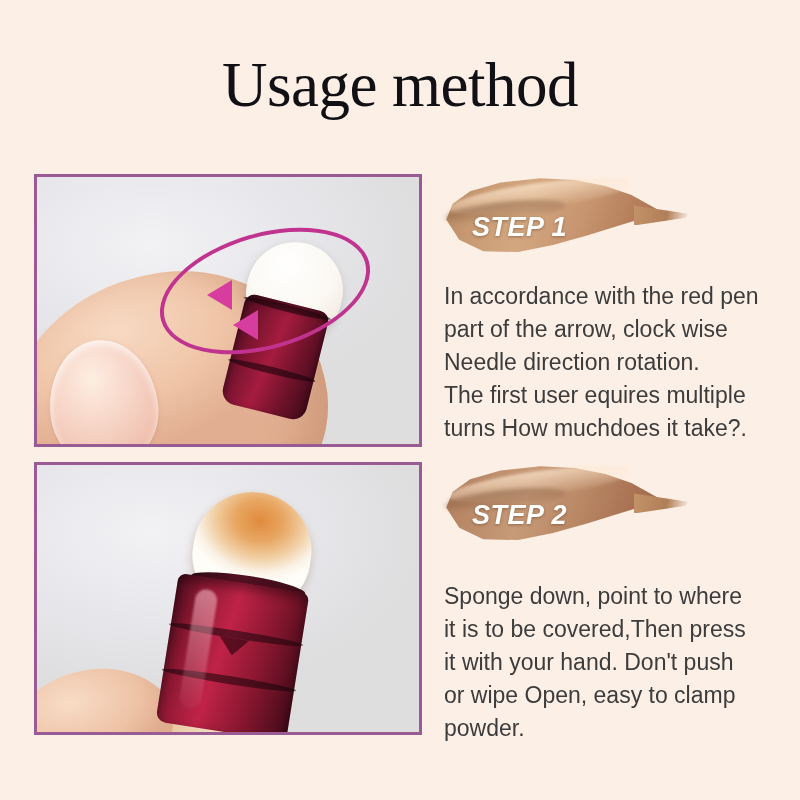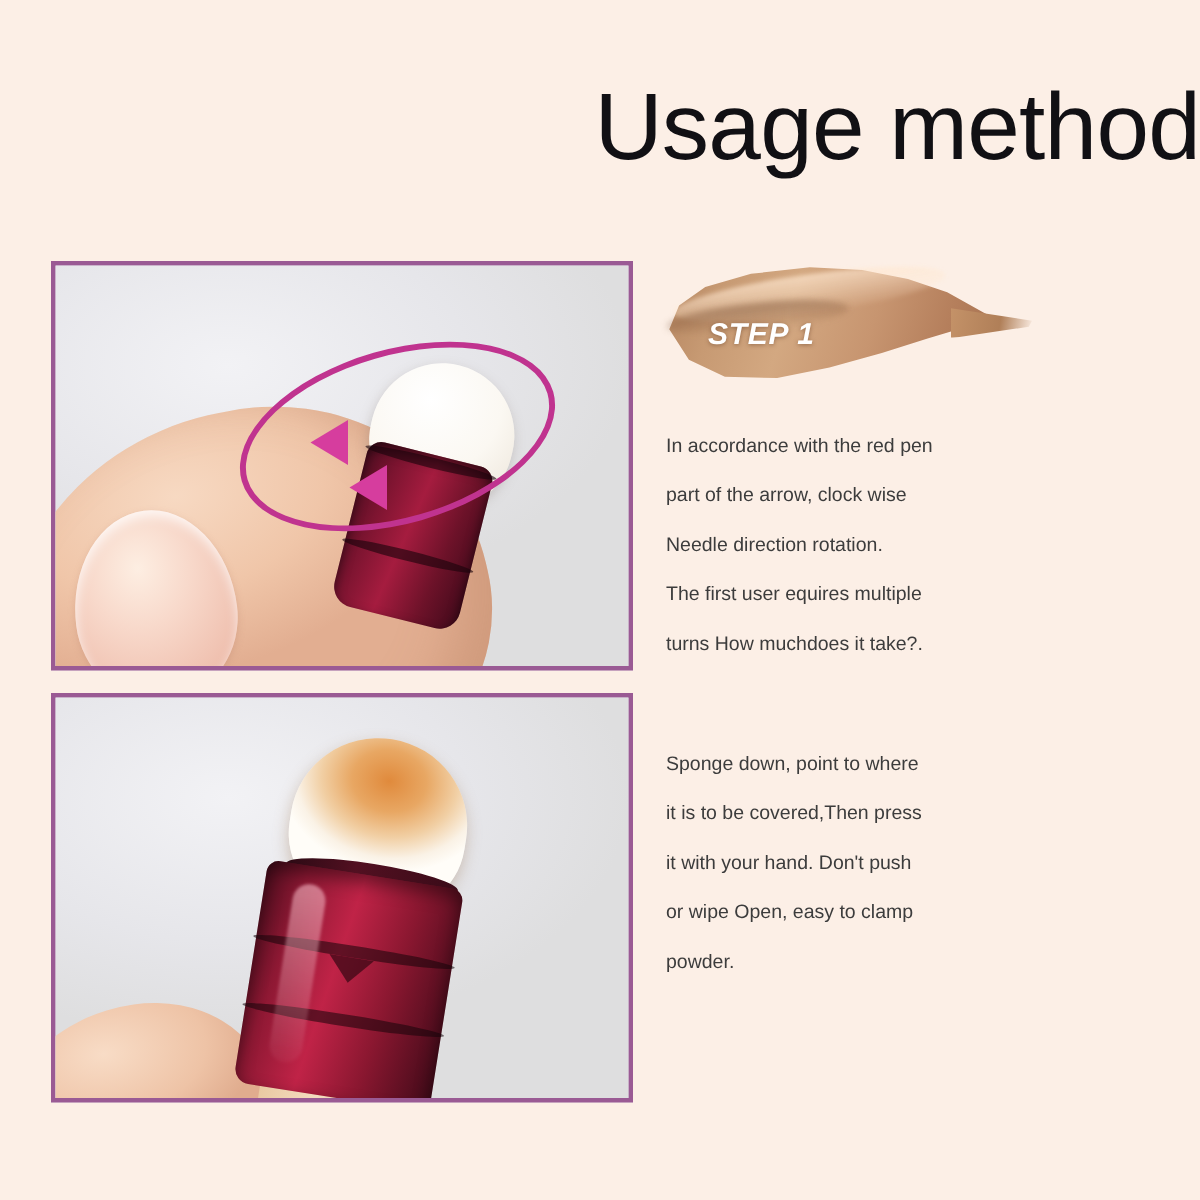--- a/index.html
+++ b/index.html
@@ -14,26 +14,27 @@
     overflow: hidden;
     position: relative;
   }
 
   
   .page-title {
     position: absolute;
     top: 47px;
     left: 0;
     width: 800px;
-    text-align: right;
+    text-align: center;
     font-size: 63px;
     line-height: 76px;
     font-weight: 500;
     color: #111014;
     letter-spacing: -0.5px;
+    font-family: Liberation Serif, serif;
   }
 
   
   .photo-panel {
     position: absolute;
     left: 34px;
     width: 388px;
     border: 3px solid #9a5a94;
     background: #e8e8ec;
     overflow: hidden;
@@ -277,36 +278,36 @@
     top: 38%;
     width: 54px;
     height: 20px;
     background: linear-gradient(100deg, #c49268 0%, #b07f58 60%, rgba(176,127,88,0) 100%);
     clip-path: polygon(0 0, 100% 42%, 96% 62%, 0 100%);
   }
   .step-label {
     position: absolute;
     left: 28px;
     top: 40px;
-    font-size: 20px;
+    font-size: 27px;
     font-weight: bold;
     font-style: italic;
     color: #ffffff;
     letter-spacing: 0.5px;
     text-shadow: 0 1px 3px rgba(104,64,38,0.55);
   }
   #step-2 .swatch-shape {
     background:
       linear-gradient(108deg, #a9795a 0%, #bb8b69 18%, #c79a78 38%,
                       #b98764 62%, #a87253 82%, #99674a 100%);
   }
 
   .step-body {
     margin-top: 20px;
-    font-size: 13px;
+    font-size: 23px;
     line-height: 33px;
     color: #3c3c3c;
     white-space: pre-line;
   }
   #step-2 .step-body { margin-top: 32px; }
 </style>
 </head>
 <body>
 
 <div class="page-title">Usage method</div>
@@ -361,18 +362,25 @@
     <div class="step-label">STEP 1</div>
   </div>
   <div class="step-body">In accordance with the red pen
 part of the arrow, clock wise
 Needle direction rotation.
 The first user equires multiple
 turns How muchdoes it take?.</div>
 </div>
 
 <div class="step-block" id="step-2">
+  <div class="swatch">
+    <div class="swatch-shape"></div>
+    <div class="swatch-ridge"></div>
+    <div class="swatch-shadow"></div>
+    <div class="swatch-tip"></div>
+    <div class="step-label">STEP 2</div>
+  </div>
   <div class="step-body">Sponge down, point to where
 it is to be covered,Then press
 it with your hand. Don't push
 or wipe Open, easy to clamp
 powder.</div>
 </div>
 
 </body></html>

